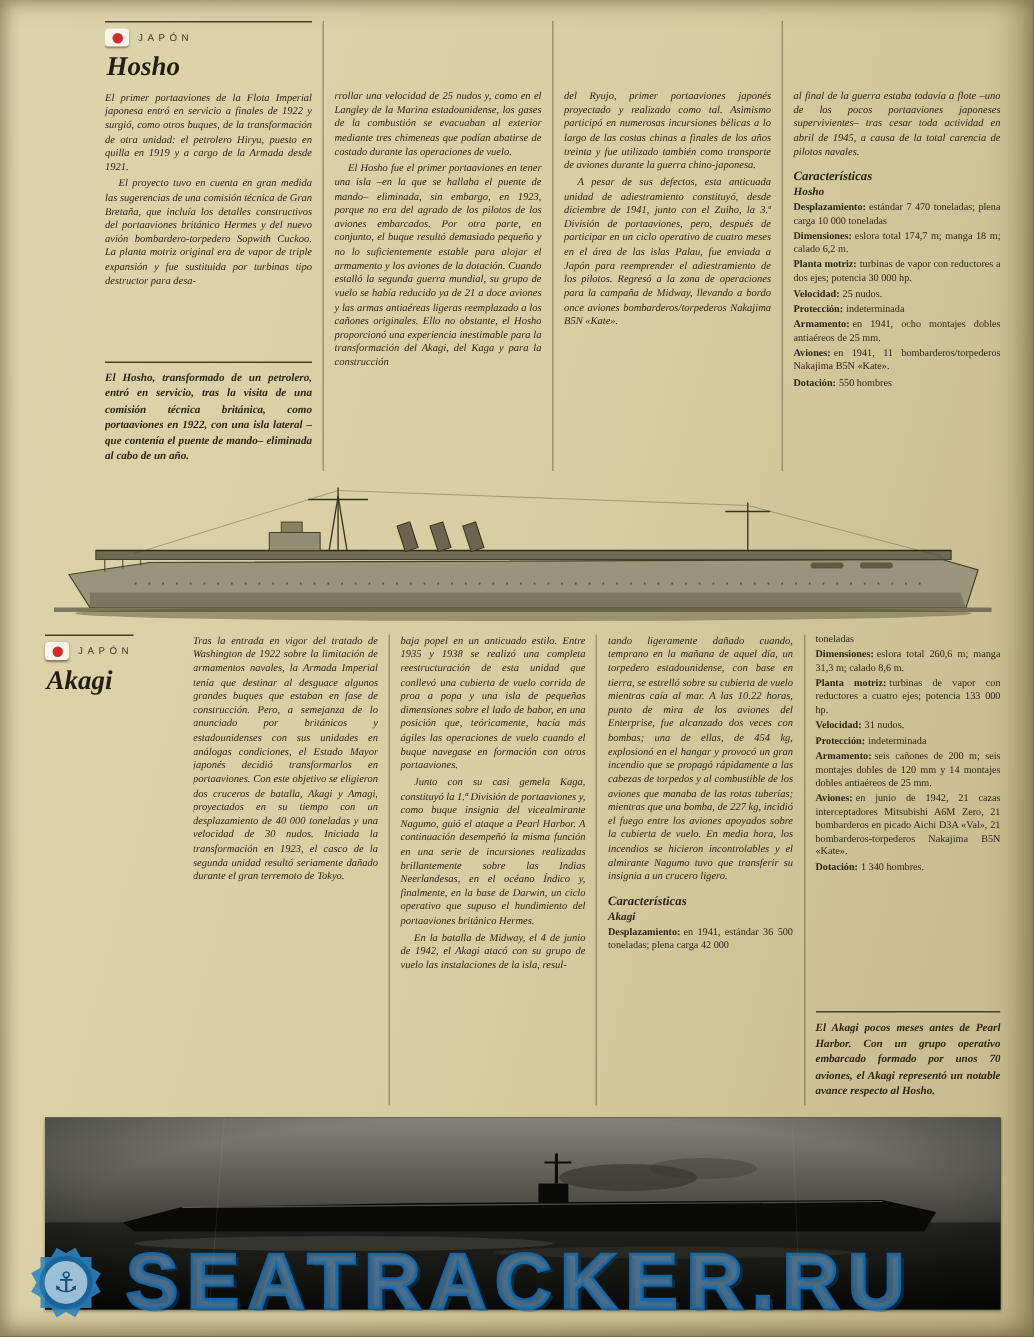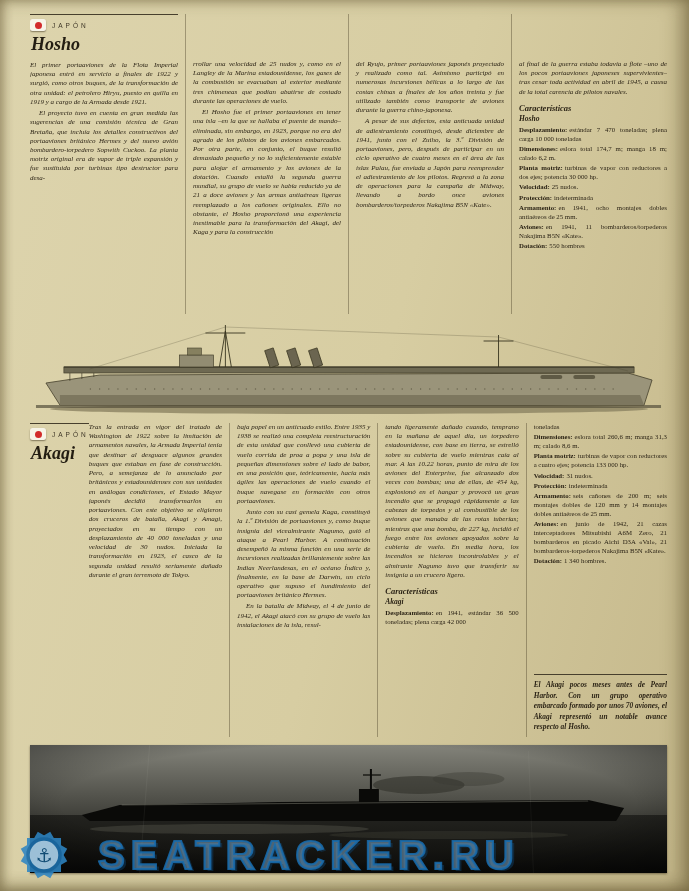--- a/index.html
+++ b/index.html
@@ -14,21 +14,21 @@
   
   .section-head{ border-top:1px solid #473f2d; padding-top:4px; margin-bottom:7px; }
   .kicker-row{ display:flex; align-items:center; gap:6px; }
   .flag{ width:16px; height:12px; background:#f7f4e8; border-radius:2.5px; display:flex; align-items:center; justify-content:center; box-shadow:0 1px 1.5px rgba(40,30,10,.5); flex:0 0 auto; }
   .flag-dot{ width:7px; height:7px; border-radius:50%; background:#d22b2b; }
   .kicker{ font-family:"Liberation Sans",sans-serif; font-size:6.5px; letter-spacing:3px; color:#3e3627; }
   .title{ font-style:italic; font-weight:700; font-size:18px; line-height:1.05; margin:4px 0 0 1px; color:#231d12; }
   
   .hosho{ height:300px; }
   .akagi{ height:314px; display:flex; flex-direction:row; margin-top:2px; }
-  .cols{ display:flex; height:100%; }
+  .cols{ display:flex; height:100%;margin-left:40px; }
   .akagi .cols{ flex:1; min-height:0; height:auto; }
   .col{ flex:1 1 0; padding:0 7px; overflow:hidden; }
   .col.first{ padding-left:0; }
   .col:last-child{ padding-right:0; }
   .col + .col{ border-left:1px solid rgba(70,60,35,.4); }
   .pad-top{ padding-top:46px; }
   .flexcol{ display:flex; flex-direction:column; }
   
   .body-text{ font-size:7px; line-height:1.32; text-align:justify;font-style:italic; }
   .para{ margin:0 0 2px; }
@@ -42,25 +42,24 @@
   .illustration{ height:104px; margin-top:3px; }
   .illustration svg{ width:100%; height:100%; display:block; }
   .photo{ height:128px; margin-top:8px; background:#0e0e0c; box-shadow:0 1px 2px rgba(40,30,10,.5); }
   .photo svg{ width:100%; height:100%; display:block; }
   
   .watermark{ position:absolute; left:14px; bottom:6px; display:flex; align-items:center; gap:10px; pointer-events:none; }
   .wm-logo{ position:relative; width:60px; height:60px; flex:0 0 auto; opacity:.92; }
   .wm-logo svg{ width:60px; height:60px; display:block; }
   .wm-anchor{ position:absolute; inset:0; display:flex; align-items:center; justify-content:center; font-family:"DejaVu Sans",sans-serif; font-size:19px; color:#14537f; }
   .wm-text{
-    font-family:"Liberation Sans",sans-serif; font-weight:700; font-size:40px; letter-spacing:6px; white-space:nowrap;
+    font-family:"Liberation Sans",sans-serif; font-weight:700; font-size:52px; letter-spacing:6px; white-space:nowrap;
     color:rgba(142,196,235,.45);
     -webkit-text-stroke:2.2px rgba(24,107,172,.88);
     text-shadow:3px 2px 0 rgba(15,75,125,.38);
-    margin-left:14px;
   }
 </style>
 </head>
 <body>
 
 <div class="page">
 
   <section class="article hosho">
     <div class="cols">
 
@@ -72,20 +71,21 @@
               </span>
             <span class="kicker">JAPÓN</span>
           </div>
           <h1 class="title">Hosho</h1>
         </header>
         <div class="body-text flow">
 
         <p class="para">El primer portaaviones de la Flota Imperial japonesa entró en servicio a finales de 1922 y surgió, como otros buques, de la transformación de otra unidad: el petrolero Hiryu, puesto en quilla en 1919 y a cargo de la Armada desde 1921.</p>
             <p class="para">El proyecto tuvo en cuenta en gran medida las sugerencias de una comisión técnica de Gran Bretaña, que incluía los detalles constructivos del portaaviones británico Hermes y del nuevo avión bombardero-torpedero Sopwith Cuckoo. La planta motriz original era de vapor de triple expansión y fue sustituida por turbinas tipo destructor para desa-</p>
           </div>
+        <aside class="highlight">El Hosho, transformado de un petrolero, entró en servicio, tras la visita de una comisión técnica británica, como portaaviones en 1922, con una isla lateral –que contenía el puente de mando– eliminada al cabo de un año.</aside>
       </div>
 
       <div class="col pad-top body-text flow">
 
       <p class="para">rrollar una velocidad de 25 nudos y, como en el Langley de la Marina estadounidense, los gases de la combustión se evacuaban al exterior mediante tres chimeneas que podían abatirse de costado durante las operaciones de vuelo.</p>
           <p class="para">El Hosho fue el primer portaaviones en tener una isla –en la que se hallaba el puente de mando– eliminada, sin embargo, en 1923, porque no era del agrado de los pilotos de los aviones embarcados. Por otra parte, en conjunto, el buque resultó demasiado pequeño y no lo suficientemente estable para alojar el armamento y los aviones de la dotación. Cuando estalló la segunda guerra mundial, su grupo de vuelo se había reducido ya de 21 a doce aviones y las armas antiaéreas ligeras reemplazado a los cañones originales. Ello no obstante, el Hosho proporcionó una experiencia inestimable para la transformación del Akagi, del Kaga y para la construcción</p>
         </div>
 
       <div class="col pad-top body-text flow">
 

